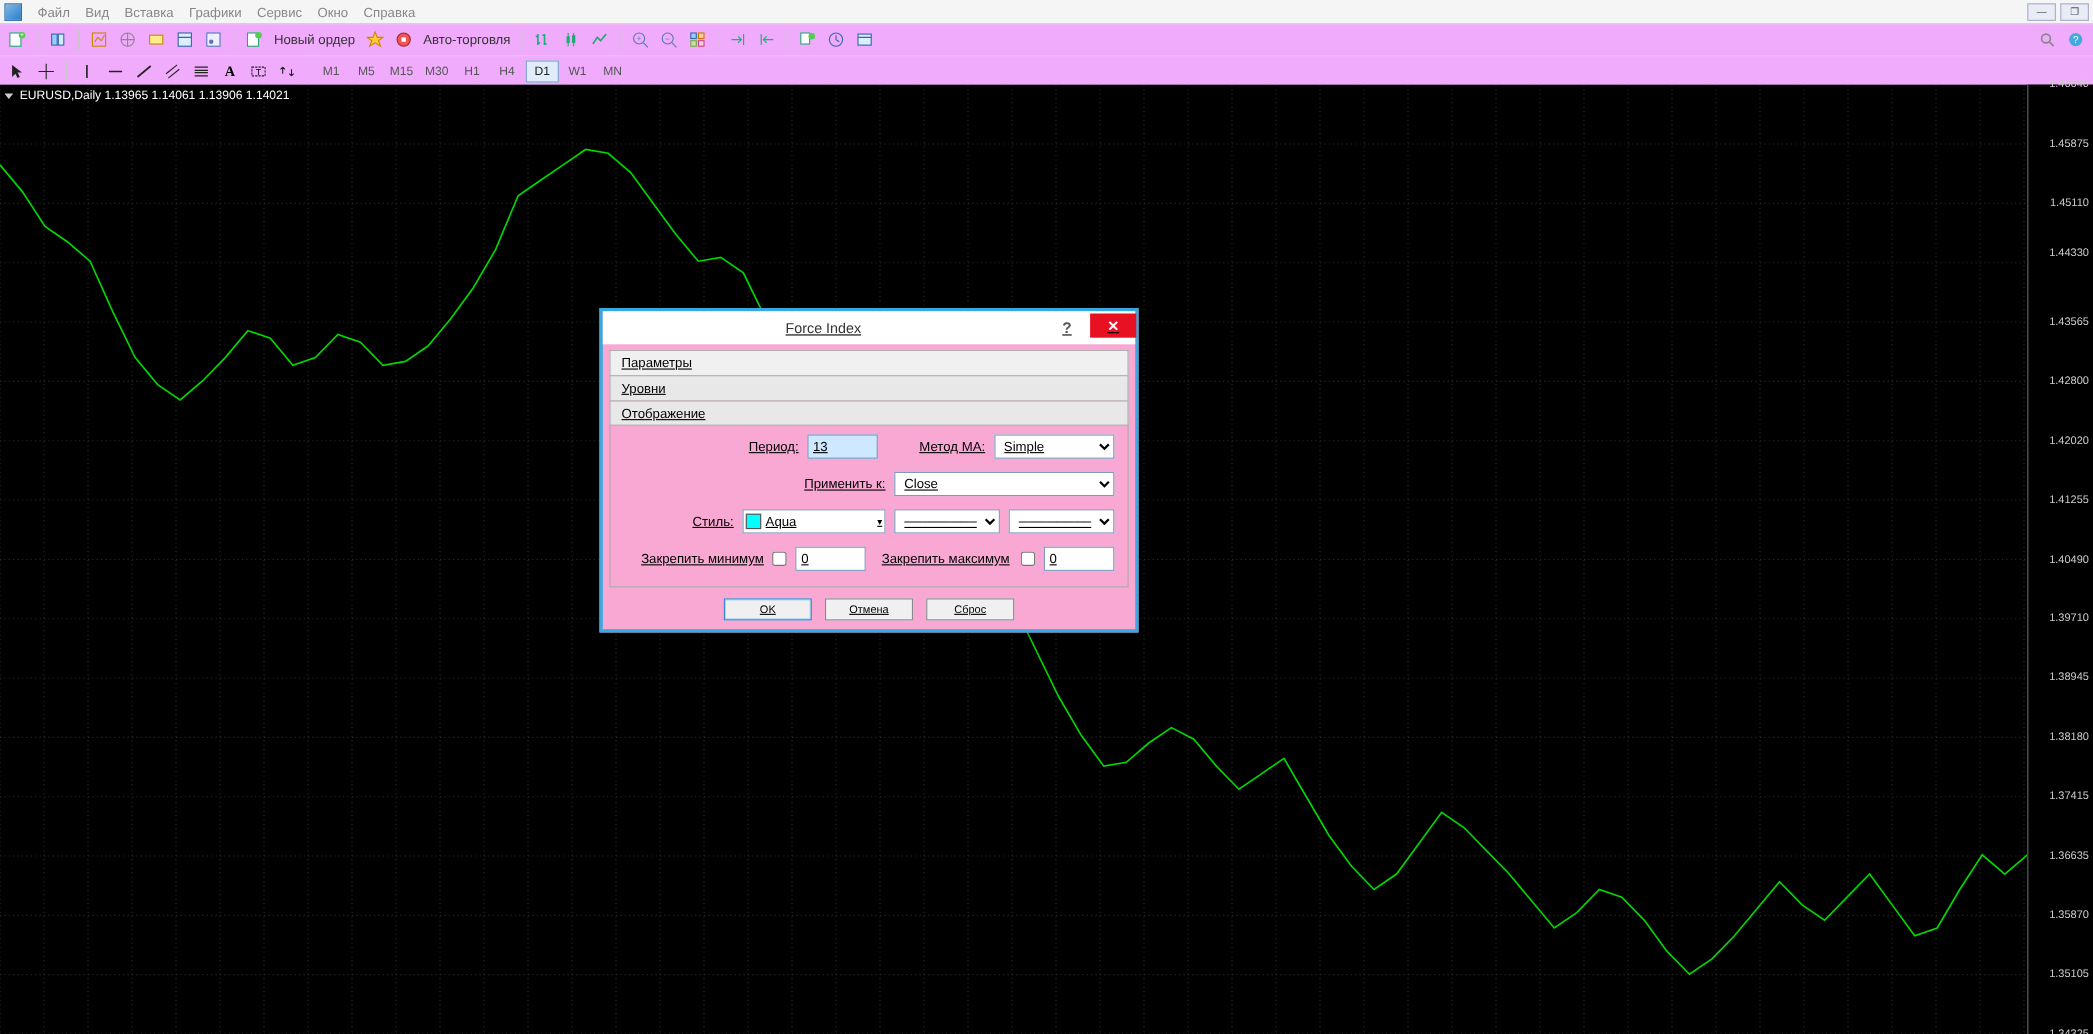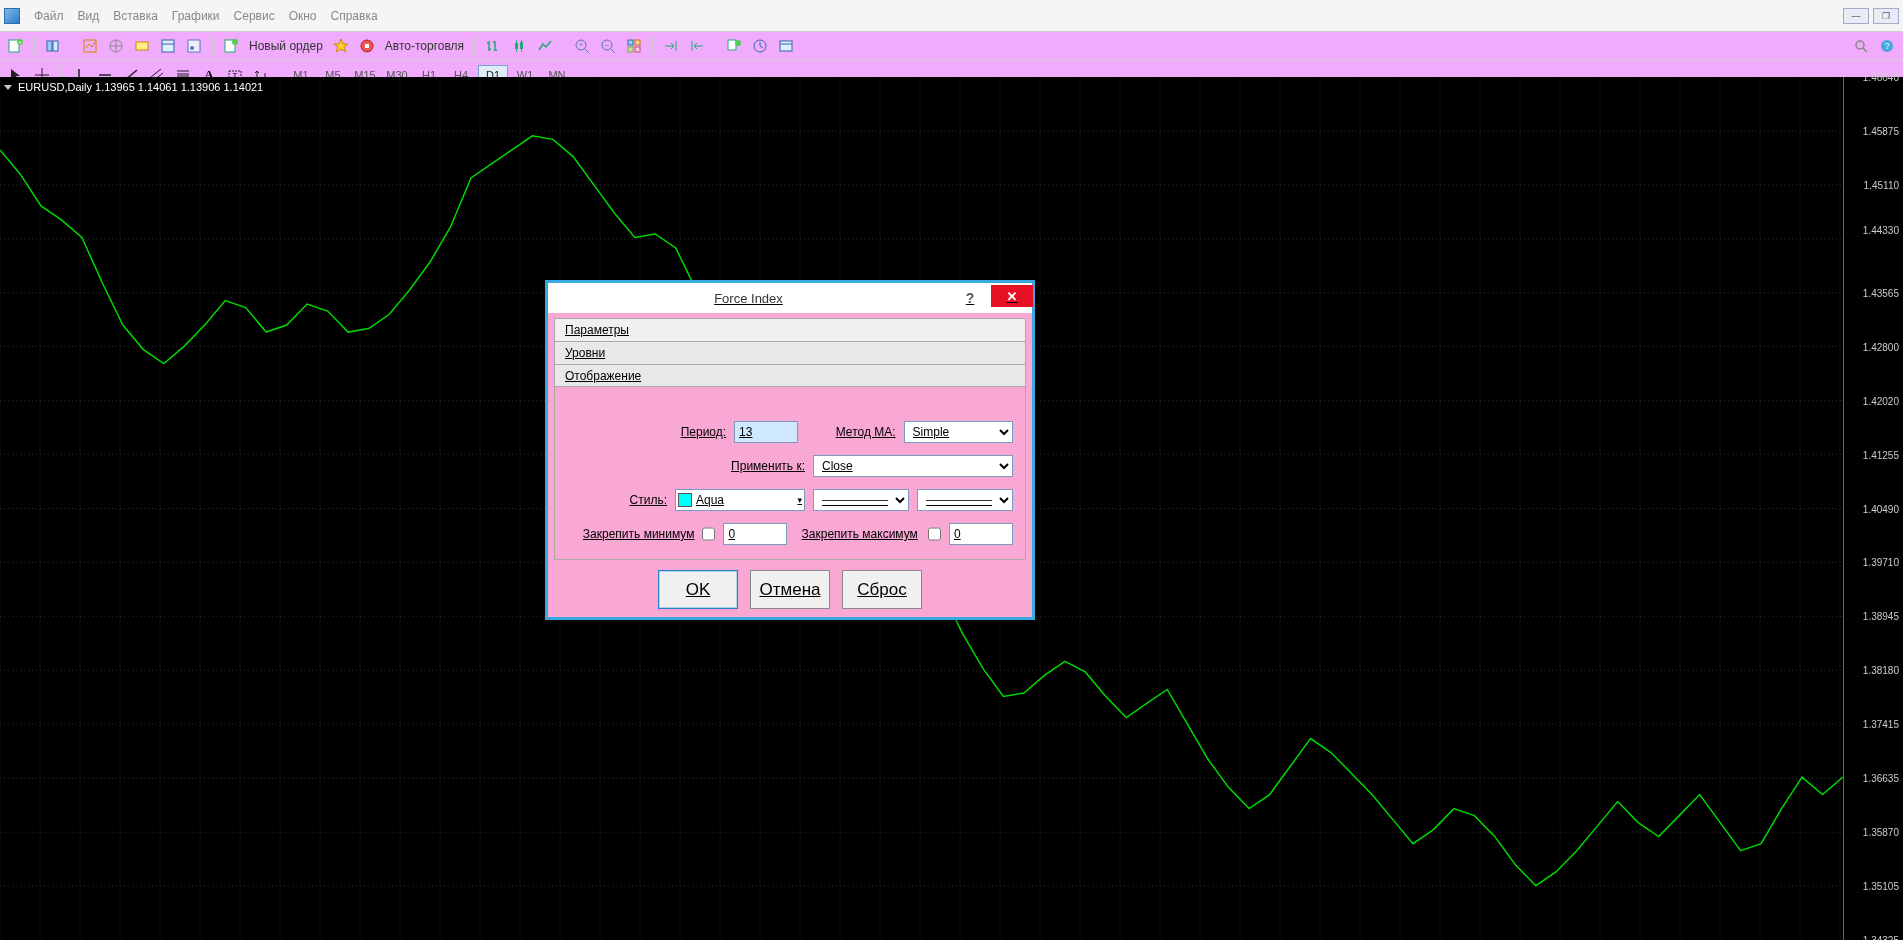--- a/index.html
+++ b/index.html
@@ -1,19 +1,19 @@
 <!DOCTYPE html>
 <html><head>
 <meta charset="utf-8">
 <style>
 * { box-sizing: border-box; margin: 0; padding: 0; font-family: "Segoe UI", Tahoma, sans-serif; }
 body { width: 1903px; height: 940px; background: #f0f0f0; overflow: hidden; position: relative; }
 
 
-.menubar { height: 32px; background: #f5f5f5; display: flex; align-items: center; padding: 2px 4px; gap: 14px; font-size: 12px; color: #888; border-bottom: 1px solid #d0d0d0; justify-content: space-between; }
+.menubar { height: 22px; background: #f5f5f5; display: flex; align-items: center; padding: 2px 4px; gap: 14px; font-size: 12px; color: #888; border-bottom: 1px solid #d0d0d0; justify-content: space-between; }
 .menubar .app-icon { width: 16px; height: 16px; background: linear-gradient(135deg,#7fb9e8,#2a7ec9); border: 1px solid #2a6db0; }
 .menubar .item { cursor: default; }
 .win-controls { margin-left: auto; display: flex; gap: 4px; }
 .win-controls span { width: 26px; height: 16px; border: 1px solid #aac; background: #e8edf5; display: flex; align-items: center; justify-content: center; font-size: 9px; color: #456; }
 
 
 .toolbar { display: flex; align-items: center; padding: 2px 4px; background: #f0abfc; border-bottom: 1px solid #d0d0d0; gap: 2px; }
 .tb-btn { width: 24px; height: 24px; display: flex; align-items: center; justify-content: center; position: relative; cursor: pointer; }
 .tb-sep { width: 1px; height: 20px; background: #c8c8c8; margin: 0 4px; }
 .tb-label { font-size: 12px; color: #333; padding: 0 4px; display: flex; align-items: center; height: 24px; cursor: pointer; }
@@ -35,28 +35,28 @@
 
 .dialog { position: absolute; width: 490px; background: #f9a8d4; border: 3px solid #3aa8e0; box-shadow: 2px 2px 6px rgba(0,0,0,0.3); z-index: 50; text-decoration: underline; }
 .dlg-title { height: 30px; background: #fff; display: flex; align-items: center; padding: 0 0 0 0; }
 .dlg-title .ttl { flex: 1; text-align: center; font-size: 13px; color: #333; }
 .dlg-title .help, .dlg-title .close { width: 42px; height: 24px; display: flex; align-items: center; justify-content: center; cursor: pointer; }
 .dlg-title .help { color: #555; font-size: 14px; font-weight: bold; }
 .dlg-title .close { background: #e81123; color: #fff; font-weight: bold; font-size: 13px; margin-right: -1px; margin-top: -4px; height: 22px; }
 .dlg-tabs { display: flex; padding: 4px 6px 0 6px; gap: 0; flex-direction: column; }
 .dlg-tab { padding: 4px 10px; font-size: 12px; border: 1px solid #aaa; border-bottom: none; background: #e8e8e8; cursor: pointer; position: relative; top: 1px; }
 .dlg-tab.active { background: #f0f0f0; z-index: 2; }
-.dlg-body { border: 1px solid #aaa; margin: 0 6px; padding: 34px 12px 14px 12px; font-size: 12px; position: relative; }
+.dlg-body { border: 1px solid #aaa; margin: 0 6px; padding: 8px 12px 14px 12px; font-size: 12px; position: relative; }
 .frow { display: flex; align-items: center; margin-bottom: 12px; gap: 8px; }
 .frow label { text-align: right; }
 .frow input[type=text], .frow select { font-size: 12px; padding: 2px 4px; border: 1px solid #7a9ac0; background: #fff; height: 22px; }
 .frow input[type=checkbox] { width: 14px; height: 14px; }
 .color-swatch { width: 14px; height: 14px; background: #00ffff; border: 1px solid #555; display: inline-block; vertical-align: middle; }
 .dlg-buttons { display: flex; justify-content: center; gap: 12px; padding: 10px 0 8px 0; }
-.dlg-buttons button { width: 80px; height: 39px; font-size: 17px; background: #f0f0f0; border: 1px solid #8a8a8a; cursor: pointer; }
+.dlg-buttons button { width: 80px; height: 20px; font-size: 10px; background: #f0f0f0; border: 1px solid #8a8a8a; cursor: pointer; }
 .dlg-buttons button.primary { border: 1px solid #2a7ec9; box-shadow: inset 0 0 0 1px #aad4f0; }
 select { appearance: auto; }
 </style>
 </head>
 <body>
 
 <div class="menubar">
   <span class="app-icon"></span>
   <span class="item">Файл</span>
   <span class="item">Вид</span>

